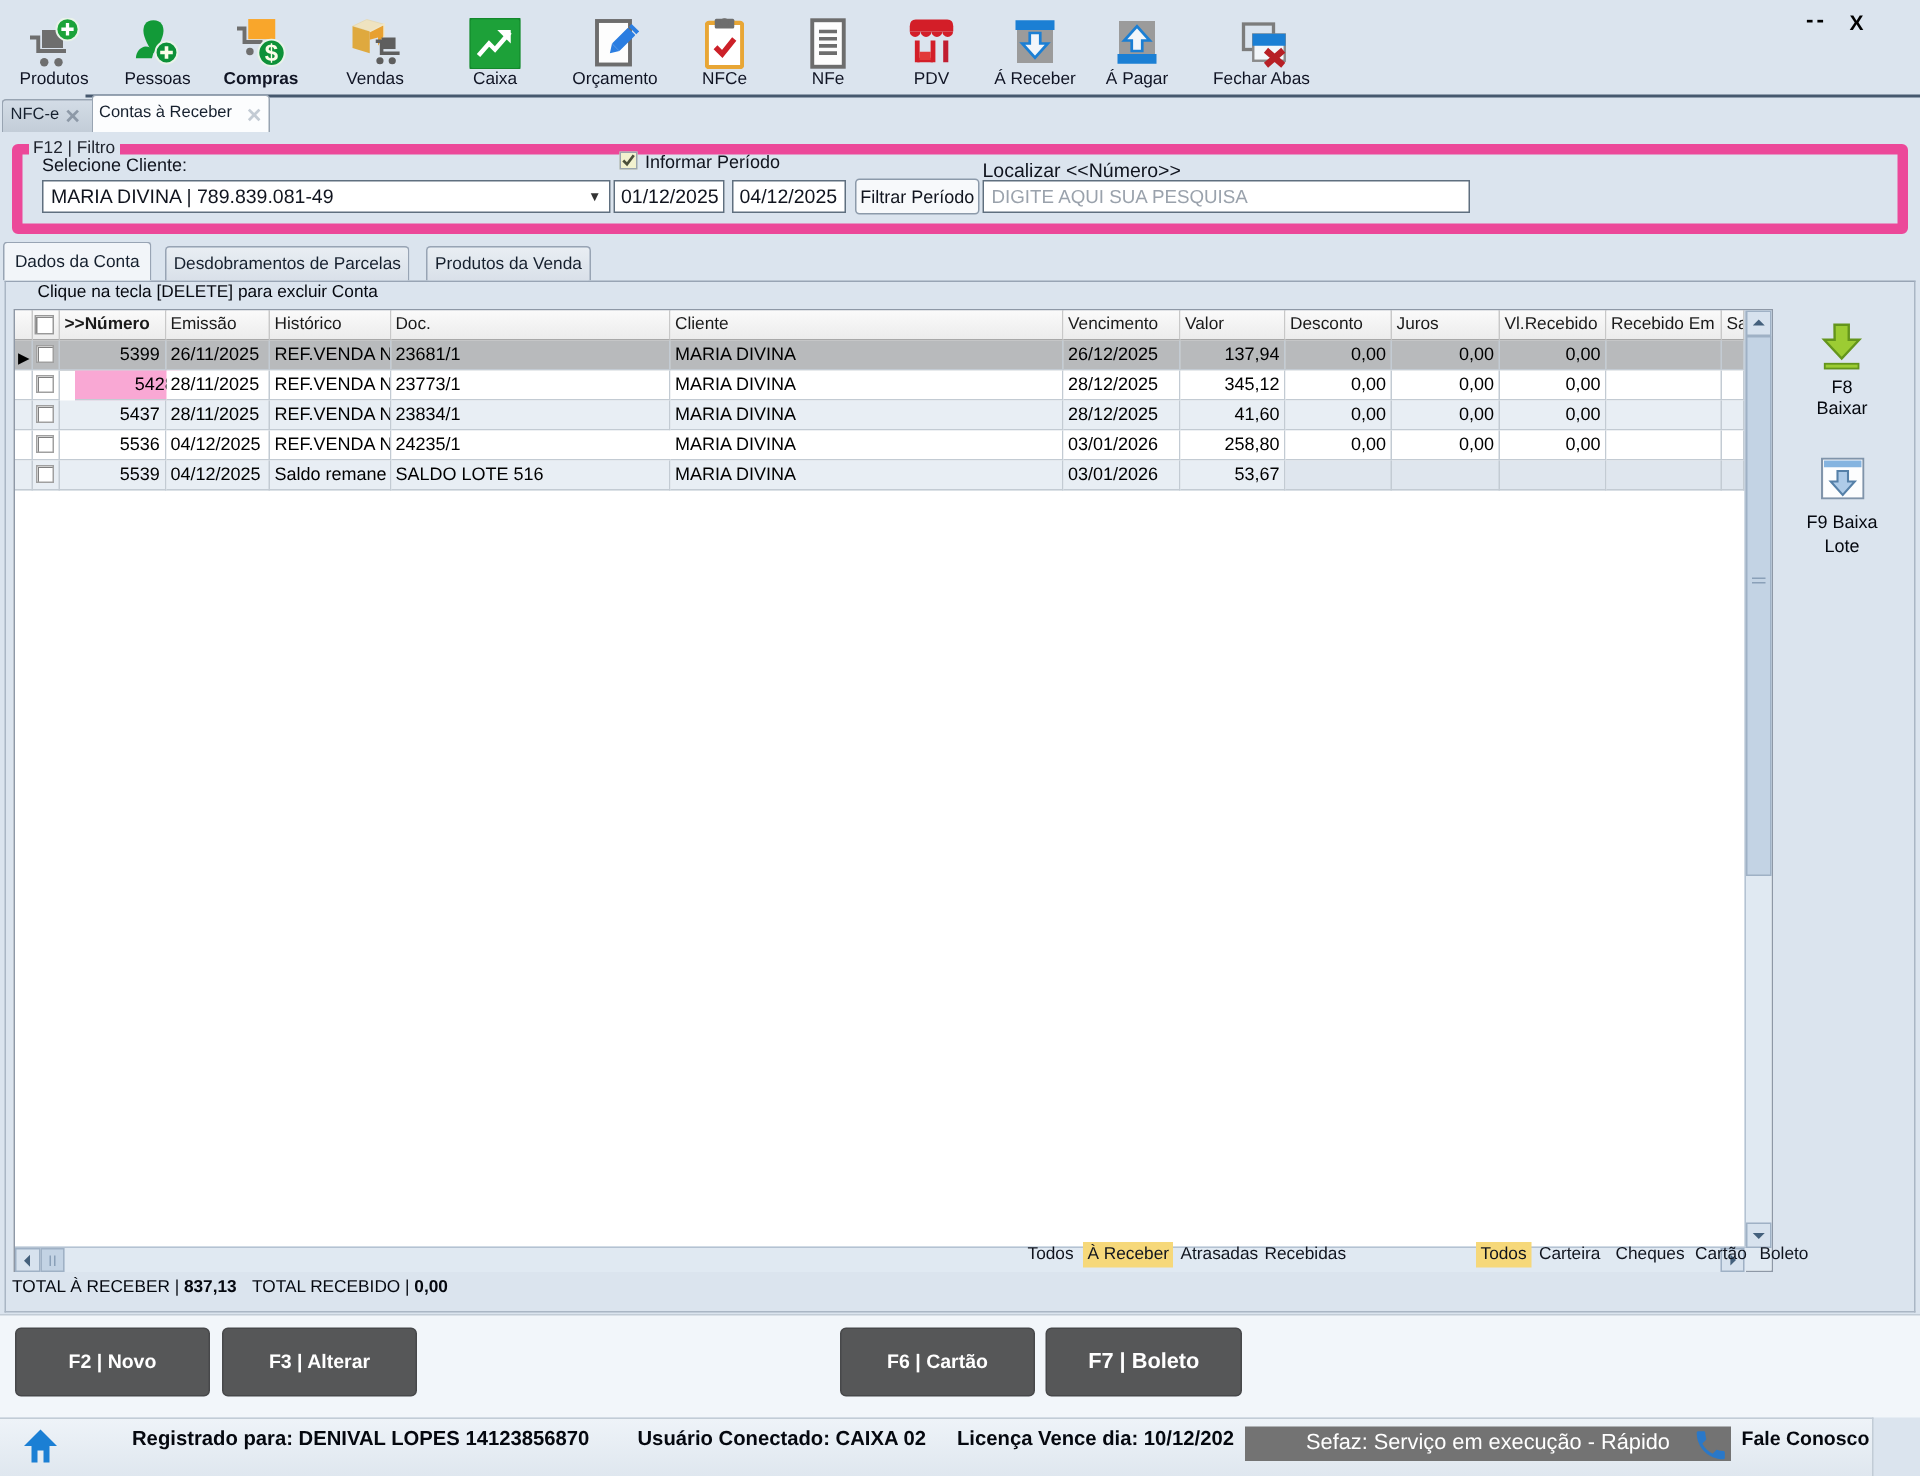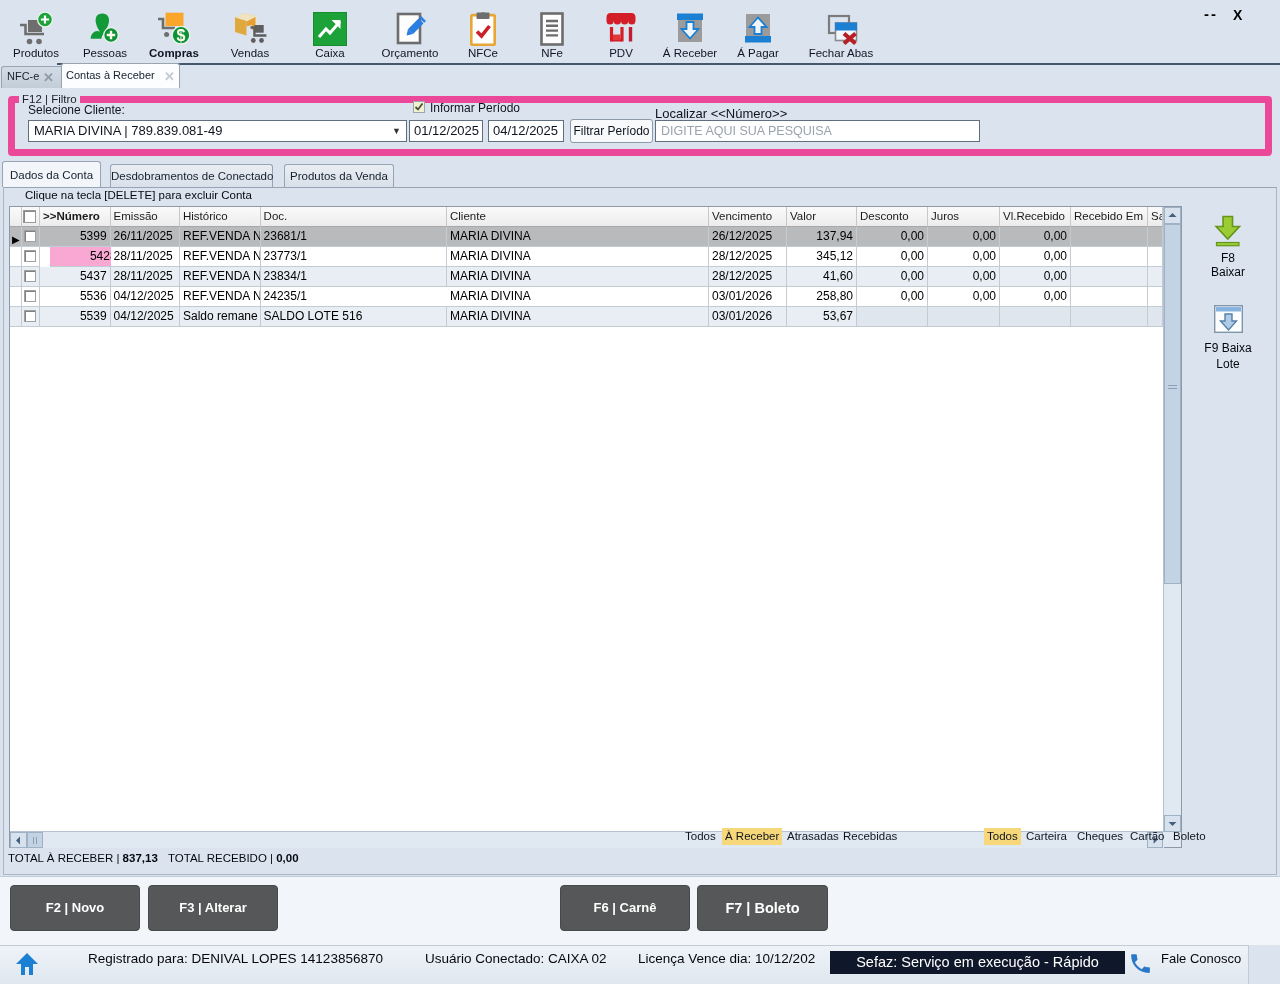--- a/index.html
+++ b/index.html
@@ -24,21 +24,21 @@
 #grid { position:absolute; left:9px; top:206px; width:1173px; height:642px; background:#fff; border:1px solid #8e98a6; }
 .hcell { position:absolute; top:0; height:20px; background:linear-gradient(#fafafa,#ececec); border-right:1px solid #c8c8c8; border-bottom:1px solid #a8a8a8; font-size:11.5px; color:#1a1a1a; line-height:19px; padding-left:3px; overflow:hidden; }
 .cell { position:absolute; height:20px; border-right:1px solid #c3cbd3; border-bottom:1px solid #c3cbd3; font-size:12px; color:#000; line-height:19px; padding:0 3px; overflow:hidden; white-space:nowrap; }
 .num { text-align:right; }
 
 .sbtn { position:absolute; background:#d7e2ee; border:1px solid #9fb1c5; }
 
 .dbtn { position:absolute; top:885px; height:46px; width:130px; background:#565758; border:1px solid #47484a; border-radius:4px; color:#fff; font-weight:bold; font-size:13px; text-align:center; line-height:44px; }
 .filterword { position:absolute; top:828px; font-size:11.5px; color:#10141e; height:17px; line-height:17px; }
 .hl { background:#f6d87a; padding:0 3px; }
-.fttxt { position:absolute; font-size:13.5px; font-weight:normal; color:#05080f; top:951px; }
+.fttxt { position:absolute; font-size:13.5px; font-weight:bold; color:#05080f; top:951px; }
 </style>
 </head>
 <body>
 <div id="app">
 
   <div id="toolbar" class="abs" style="left:0;top:0;width:1280px;height:63px;background:#dbe4ee;"></div>
   <div class="toolitem" style="left:6px;width:60px;text-align:center;">
     <svg width="40" height="36" viewBox="0 0 40 36">
       <path d="M4 13 h5.5 v9 h18.5" stroke="#6e6e6e" stroke-width="2.6" fill="none"></path>
       <rect x="12" y="8" width="14" height="12" fill="#6e6e6e"></rect>
@@ -181,21 +181,21 @@
   </div>
   <div class="flabel" style="left:430px;top:101px;font-size:12px;">Informar Período</div>
   <div class="tinput" style="left:409px;top:120px;width:74px;height:22px;line-height:20px;padding-left:4px;">01/12/2025</div>
   <div class="tinput" style="left:488px;top:120px;width:76px;height:22px;line-height:20px;padding-left:4px;">04/12/2025</div>
   <div class="abs" style="left:570px;top:119px;width:83px;height:24px;background:#f7f9fb;border:1px solid #8c9aaa;border-radius:3px;font-size:12px;color:#10141e;text-align:center;line-height:22px;white-space:nowrap;">Filtrar Período</div>
   <div class="flabel" style="left:655px;top:106px;font-size:13px;">Localizar &lt;&lt;Número&gt;&gt;</div>
   <div class="tinput" style="left:655px;top:120px;width:325px;height:22px;line-height:20px;padding-left:5px;font-size:12.5px;color:#9aa2ac;">DIGITE AQUI SUA PESQUISA</div>
 
   <div class="abs" id="panel" style="left:3px;top:187px;width:1274px;height:688px;border:1px solid #aab6c4;border-top:1px solid #98a4b4;background:#dbe4ee;"></div>
   <div class="subtab" style="left:2px;top:161px;width:99px;height:26px;background:#f2f5f9;border:1px solid #98a4b4;border-bottom:none;border-radius:3px 3px 0 0;line-height:26px;">Dados da Conta</div>
-  <div class="subtab" style="left:110px;top:164px;width:163px;height:23px;background:linear-gradient(#e9eef3,#d9e0e9);border:1px solid #98a4b4;border-bottom:none;border-radius:3px 3px 0 0;line-height:22px;">Desdobramentos de Conectado</div>
+  <div class="subtab" style="left:110px;top:164px;width:163px;height:23px;background:linear-gradient(#e9eef3,#d9e0e9);border:1px solid #98a4b4;border-bottom:none;border-radius:3px 3px 0 0;line-height:22px;">Desdobramentos de Parcelas</div>
   <div class="subtab" style="left:284px;top:164px;width:110px;height:23px;background:linear-gradient(#e9eef3,#d9e0e9);border:1px solid #98a4b4;border-bottom:none;border-radius:3px 3px 0 0;line-height:22px;">Produtos da Venda</div>
   <div class="abs" style="left:25px;top:189px;font-size:11.5px;color:#05080f;">Clique na tecla [DELETE] para excluir Conta</div>
 
   <div id="grid">
       <div class="hcell" style="left:0px;width:12px;"></div>
       <div class="hcell" style="left:12px;width:18px;"></div>
       <div class="hcell" style="left:30px;width:70.6px;font-weight:bold;">&gt;&gt;Número</div>
       <div class="hcell" style="left:100.6px;width:69.4px;">Emissão</div>
       <div class="hcell" style="left:170px;width:80.6px;">Histórico</div>
       <div class="hcell" style="left:250.6px;width:186.4px;">Doc.</div>
@@ -347,28 +347,28 @@
   <div class="filterword" style="left:843px;">Recebidas</div>
   <div class="filterword hl" style="left:984px;">Todos</div>
   <div class="filterword" style="left:1026px;">Carteira</div>
   <div class="filterword" style="left:1077px;">Cheques</div>
   <div class="filterword" style="left:1130px;">Cartão</div>
   <div class="filterword" style="left:1173px;">Boleto</div>
 
   <div class="abs" style="left:0;top:876px;width:1280px;height:69px;background:#f2f6fa;border-top:1px solid #c2ccd6;"></div>
   <div class="dbtn" style="left:10px;">F2 | Novo</div>
   <div class="dbtn" style="left:148px;">F3 | Alterar</div>
-  <div class="dbtn" style="left:560px;">F6 | Carnê</div>
+  <div class="dbtn" style="left:560px;">F6 | Cartão</div>
   <div class="dbtn" style="left:697px;width:131px;font-size:14.5px;">F7 | Boleto</div>
 
   <div id="footer" class="abs" style="left:0;top:945px;width:1249px;height:39px;background:linear-gradient(#eef3f8,#dfe7ef);border-top:1px solid #c2ccd6;border-right:1px solid #c2ccd6;"></div>
   <svg class="abs" style="left:14px;top:951px;" width="26" height="26" viewBox="0 0 26 26">
       <path d="M13 2 L24 13 L19 13 L19 24 L15 24 L15 16 L11 16 L11 24 L7 24 L7 13 L2 13 Z" fill="#1b7fd4"></path>
     </svg>
   <div class="fttxt" style="left:88px;">Registrado para: DENIVAL LOPES 14123856870</div>
   <div class="fttxt" style="left:425px;">Usuário Conectado: CAIXA 02</div>
   <div class="fttxt" style="left:638px;">Licença Vence dia: 10/12/202</div>
-  <div class="abs" style="left:830px;top:951px;width:295px;height:23px;background:#0f172a;color:#fff;font-size:14.5px;line-height:23px;text-align:center;">Sefaz: Serviço em execução - Rápido</div>
+  <div class="abs" style="left:830px;top:951px;width:324px;height:23px;background:#737373;color:#fff;font-size:14.5px;line-height:23px;text-align:center;">Sefaz: Serviço em execução - Rápido</div>
   <svg class="abs" style="left:1128px;top:951px;" width="25" height="25" viewBox="0 0 24 24">
       <path d="M6.6 10.8c1.4 2.8 3.8 5.1 6.6 6.6l2.2-2.2c.3-.3.7-.4 1-.2 1.1.4 2.3.6 3.6.6.6 0 1 .4 1 1V20c0 .6-.4 1-1 1C10.6 21 3 13.4 3 4c0-.6.4-1 1-1h3.5c.6 0 1 .4 1 1 0 1.2.2 2.4.6 3.6.1.3 0 .7-.2 1l-2.3 2.2z" fill="#2a78c8"></path>
     </svg>
   <div class="fttxt" style="left:1161px;font-size:13px;">Fale Conosco</div>
 </div>
 
 </body></html>

